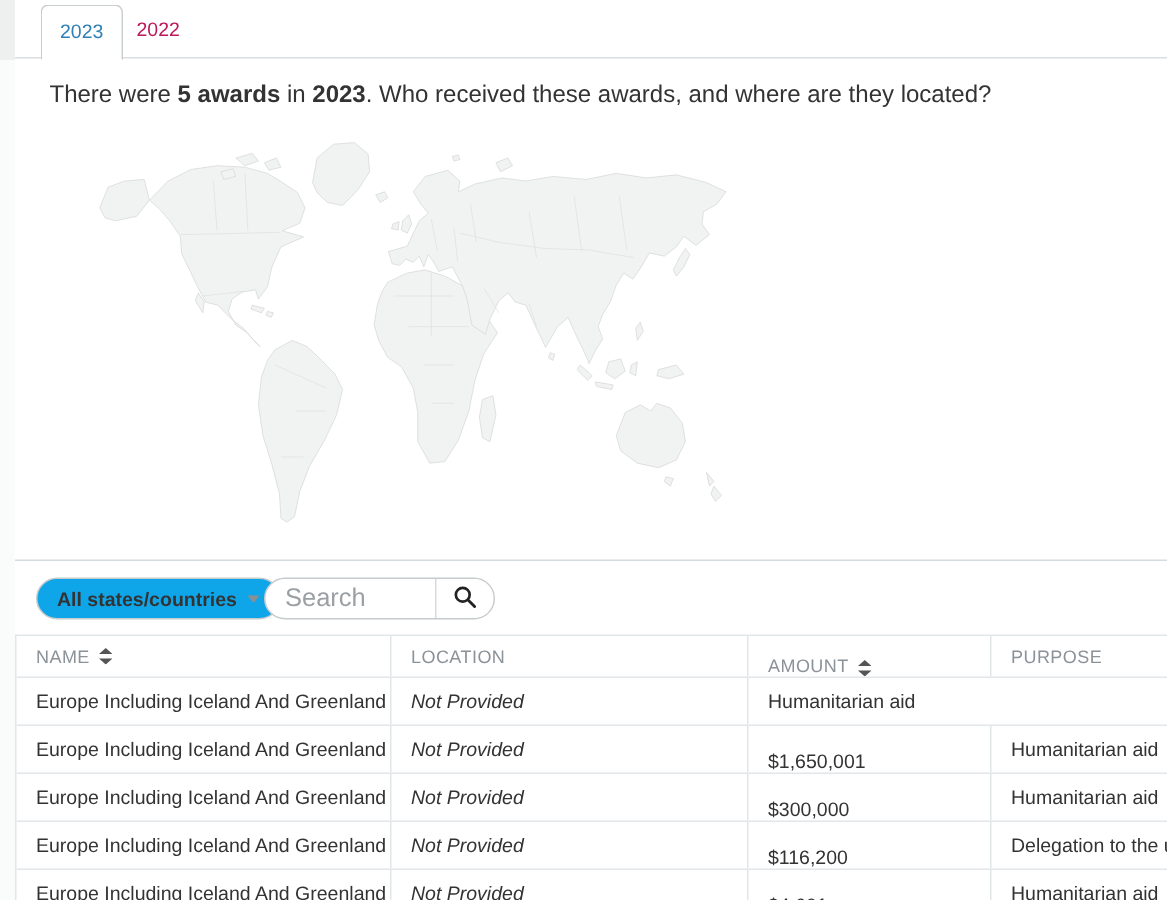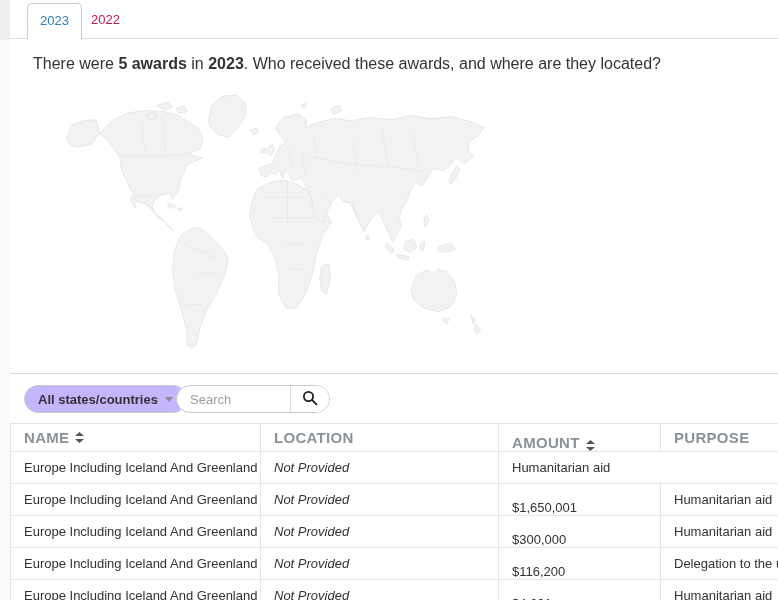--- a/index.html
+++ b/index.html
@@ -34,52 +34,52 @@
   .map-wrap svg{display:block;width:100%;height:100%;}
   .land{fill:#f1f2f2;stroke:#d6d8d9;stroke-width:1;}
   .borders{fill:none;stroke:#dddfe0;stroke-width:0.9;}
 
   
   .section-divider{position:absolute;left:10px;top:373px;width:768px;height:1px;background:#d4dcdf;}
 
   
   .pill-btn{
     position:absolute;left:24px;top:385px;height:28px;box-sizing:border-box;
-    border:1px solid #c6cbce;border-radius:14px;background:#c4b5fd;
+    border:1px solid #c6cbce;border-radius:14px;background:#0ea5e9;
     display:flex;align-items:center;padding:0 13px;cursor:pointer;
   }
   .pill-btn .lbl{font-size:13px;font-weight:bold;color:#333;}
   .caret{width:0;height:0;border-left:4px solid transparent;border-right:4px solid transparent;
     border-top:5px solid #8a8f93;margin-left:7px;}
   .search-group{
     position:absolute;left:176px;top:385px;width:154px;height:28px;box-sizing:border-box;
     border:1px solid #c6cbce;border-radius:15px;background:#fff;
     display:flex;align-items:stretch;overflow:hidden;
   }
   .search-group input{
     border:none;outline:none;flex:1;min-width:0;padding:0 0 0 13px;
-    font-size:13px;font-family:"Liberation Sans",sans-serif;color:#333;background:transparent;
+    font-size:17px;font-family:"Liberation Sans",sans-serif;color:#333;background:transparent;
   }
   .search-group input::placeholder{color:#9aa0a4;}
   .search-btn{
     width:39px;border:none;background:#fff;border-left:1px solid #d7dbde;
     display:flex;align-items:center;justify-content:center;cursor:pointer;padding:0;
   }
 
   
   .grid{
     position:absolute;left:10px;top:423px;width:940px;
     border-top:1px solid #e1e6e9;border-left:1px solid #e1e6e9;
     font-size:13px;
   }
   .row{display:flex;border-bottom:1px solid #e1e6e9;}
   .cell{box-sizing:border-box;padding-left:13px;display:flex;align-items:center;
     border-right:1px solid #e1e6e9;overflow:hidden;white-space:nowrap;}
   .c0{width:250px;} .c1{width:238px;} .c2{width:162px;align-items:flex-end;} .c3{width:290px;border-right:none;}
-  .head .cell{height:27px;color:#8b9298;font-size:15px;letter-spacing:.3px;font-weight:bold;}
+  .head .cell{height:27px;color:#8b9298;font-size:12px;letter-spacing:.3px;}
   .body-row .cell{height:31px;color:#333;}
   .cell.italic{font-style:italic;}
   .sort-icon{display:inline-flex;flex-direction:column;margin-left:6px;line-height:0;}
   .sort-icon svg{display:block;}
   .head .cell{cursor:default;}
   .head .sortable{cursor:pointer;}
 </style>
 </head>
 <body>
 

